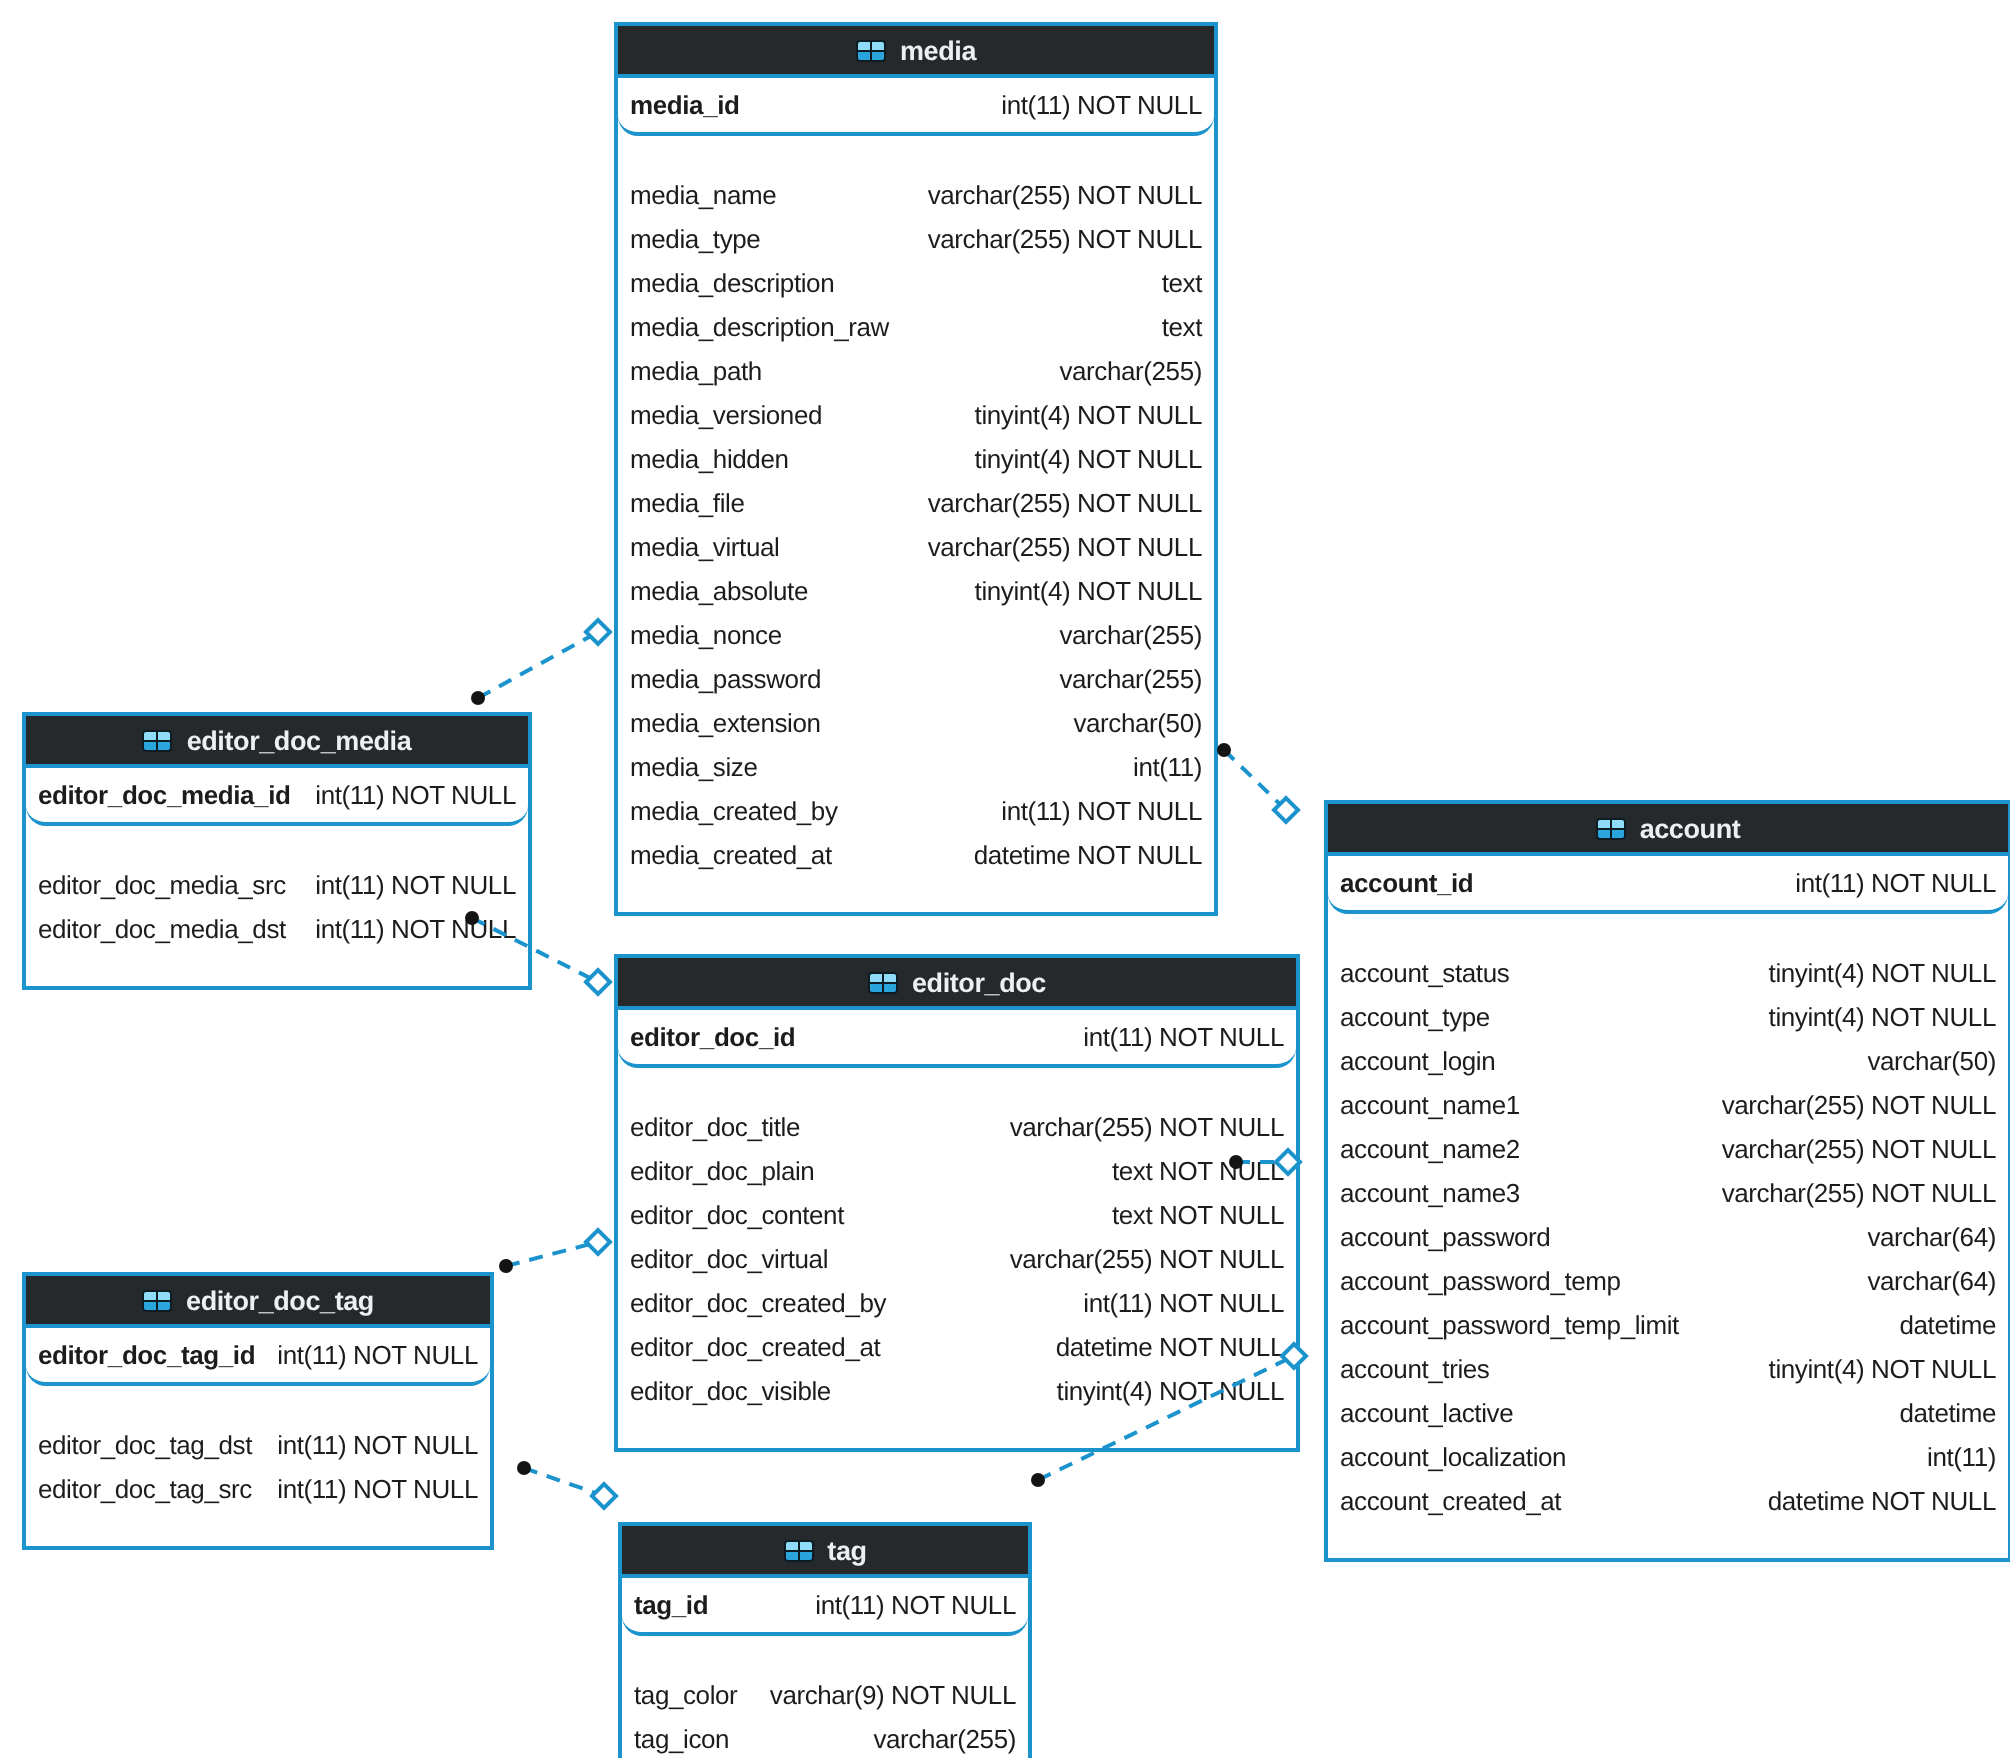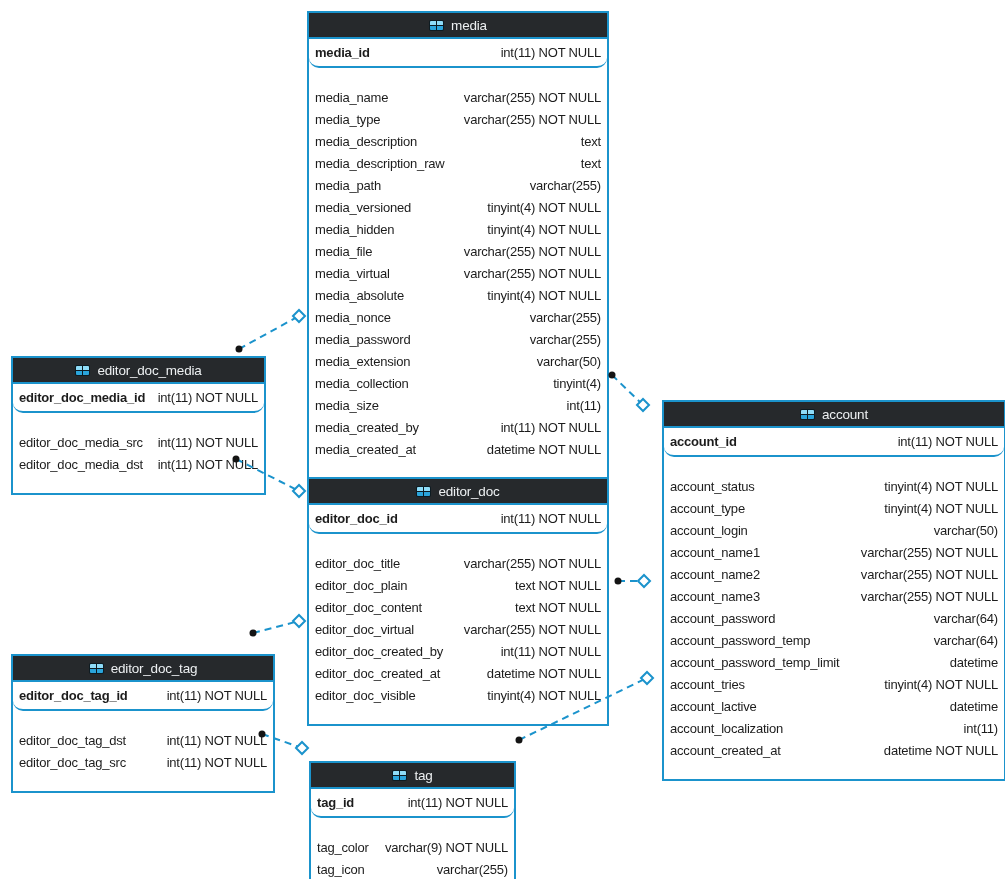--- a/index.html
+++ b/index.html
@@ -6,21 +6,21 @@
   html,body { width:1005px; height:879px; background:#ffffff;
               font-family:"Liberation Sans", sans-serif; }
   #canvas { position:relative; width:1005px; height:879px; overflow:hidden; background:#fff; }
   #tables { position:absolute; inset:0; z-index:1; }
   #connections { position:absolute; left:0; top:0; width:1005px; height:879px;
                  z-index:5; pointer-events:none; }
   .tbl { position:absolute; border:2px solid var(--accent,#1b93cc); background:#fff;
          color:#1c1c1c; font-size:13px; letter-spacing:-0.2px; }
   .tbl-head { background:var(--header,#26292c); border-bottom:2px solid var(--accent,#1b93cc);
               color:#edf0f2; height:26px; display:flex; align-items:center; justify-content:center;
-              gap:7px; font-size:13.5px; }
+              gap:7px; font-size:13.5px;font-weight:bold; }
   .tbl-icon { position:relative; width:15px; height:11px; background:#0d1b22;
               border-radius:2px; display:inline-block; flex:0 0 auto; }
   .tbl-icon i { position:absolute; display:block; }
   .tbl-icon .tl { left:1px; top:1px; width:6px; height:4px; background:#8edcf8; border-radius:1px 0 0 0; }
   .tbl-icon .tr { left:8px; top:1px; width:6px; height:4px; background:#8edcf8; border-radius:0 1px 0 0; }
   .tbl-icon .bl { left:1px; top:6px; width:6px; height:4px; background:#2aa5dc; border-radius:0 0 0 1px; }
   .tbl-icon .br { left:8px; top:6px; width:6px; height:4px; background:#2aa5dc; border-radius:0 0 1px 0; }
   .sec.pk-sec { border-bottom:2px solid var(--accent,#1b93cc); padding:1px 0;border-radius:10px; }
   .pk-sec .row { height:25px; }
   .pk .cname { font-weight:bold; }
@@ -97,24 +97,20 @@
           </div>
           <div class="row">
             <span class="cname">media_password</span>
             <span class="ctype">varchar(255)</span>
           </div>
           <div class="row">
             <span class="cname">media_extension</span>
             <span class="ctype">varchar(50)</span>
           </div>
           <div class="row">
-            <span class="cname">media_collection</span>
-            <span class="ctype">tinyint(4)</span>
-          </div>
-          <div class="row">
             <span class="cname">media_size</span>
             <span class="ctype">int(11)</span>
           </div>
           <div class="row">
             <span class="cname">media_created_by</span>
             <span class="ctype">int(11) NOT NULL</span>
           </div>
           <div class="row">
             <span class="cname">media_created_at</span>
             <span class="ctype">datetime NOT NULL</span>
@@ -141,21 +137,21 @@
           <div class="row">
             <span class="cname">editor_doc_media_src</span>
             <span class="ctype">int(11) NOT NULL</span>
           </div>
           <div class="row">
             <span class="cname">editor_doc_media_dst</span>
             <span class="ctype">int(11) NOT NULL</span>
           </div>
         </div>
       </div>
-      <div class="tbl" style="left: 307px; top: 477px; width: 302px;">
+      <div class="tbl" style="left: 307px; top: 477px; width: 343px;">
         <div class="tbl-head">
           <span class="tbl-icon">
             <i class="tl"></i>
             <i class="tr"></i>
             <i class="bl"></i>
             <i class="br"></i>
           </span>
           <span class="tbl-title">editor_doc</span>
         </div>
         <div class="sec pk-sec">
@@ -188,21 +184,21 @@
           <div class="row">
             <span class="cname">editor_doc_created_at</span>
             <span class="ctype">datetime NOT NULL</span>
           </div>
           <div class="row">
             <span class="cname">editor_doc_visible</span>
             <span class="ctype">tinyint(4) NOT NULL</span>
           </div>
         </div>
       </div>
-      <div class="tbl" style="left: 11px; top: 654px; width: 264px;">
+      <div class="tbl" style="left: 11px; top: 636px; width: 236px;">
         <div class="tbl-head">
           <span class="tbl-icon">
             <i class="tl"></i>
             <i class="tr"></i>
             <i class="bl"></i>
             <i class="br"></i>
           </span>
           <span class="tbl-title">editor_doc_tag</span>
         </div>
         <div class="sec pk-sec">

